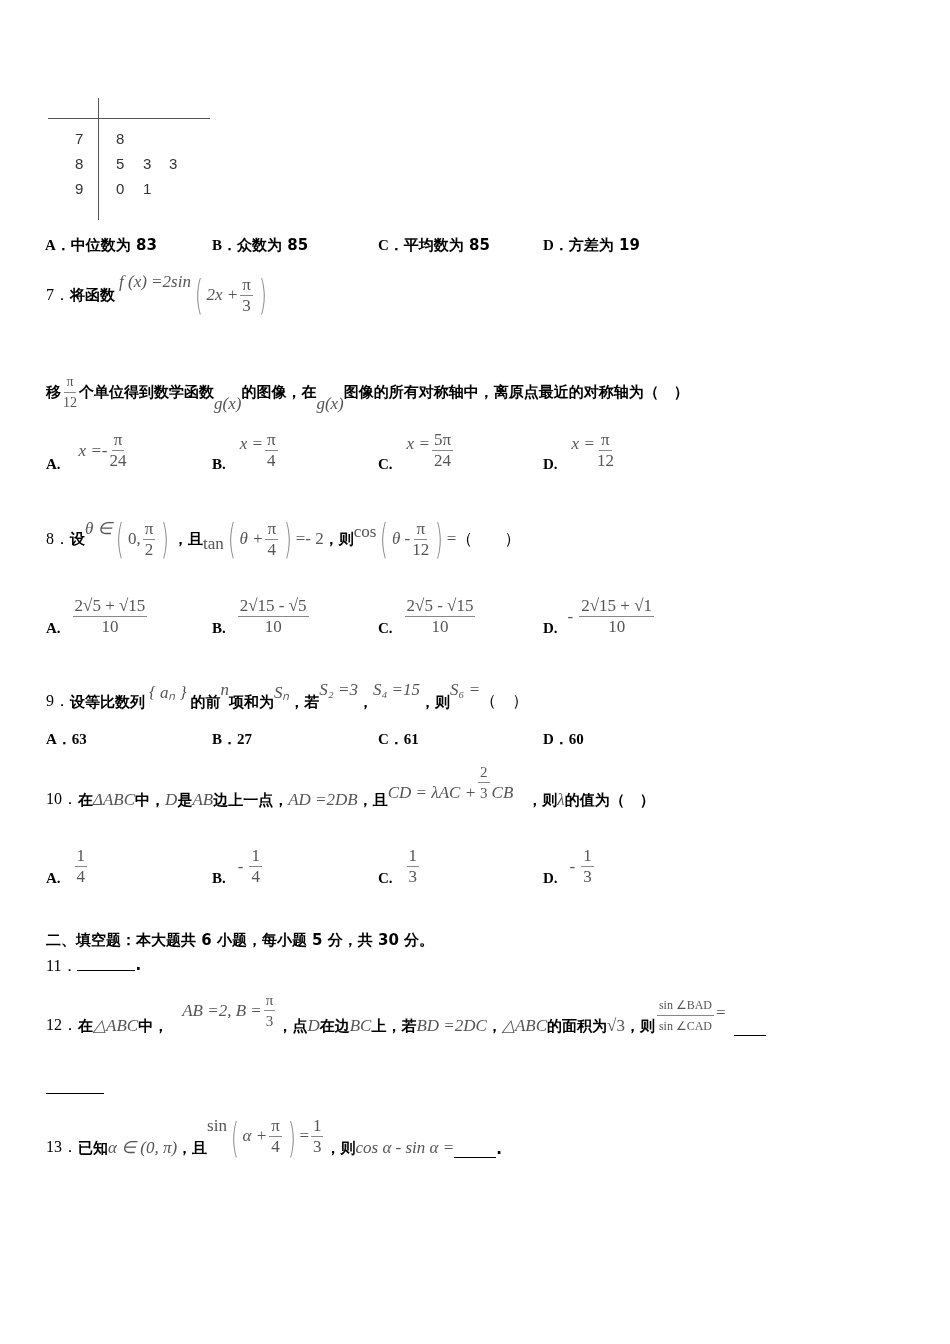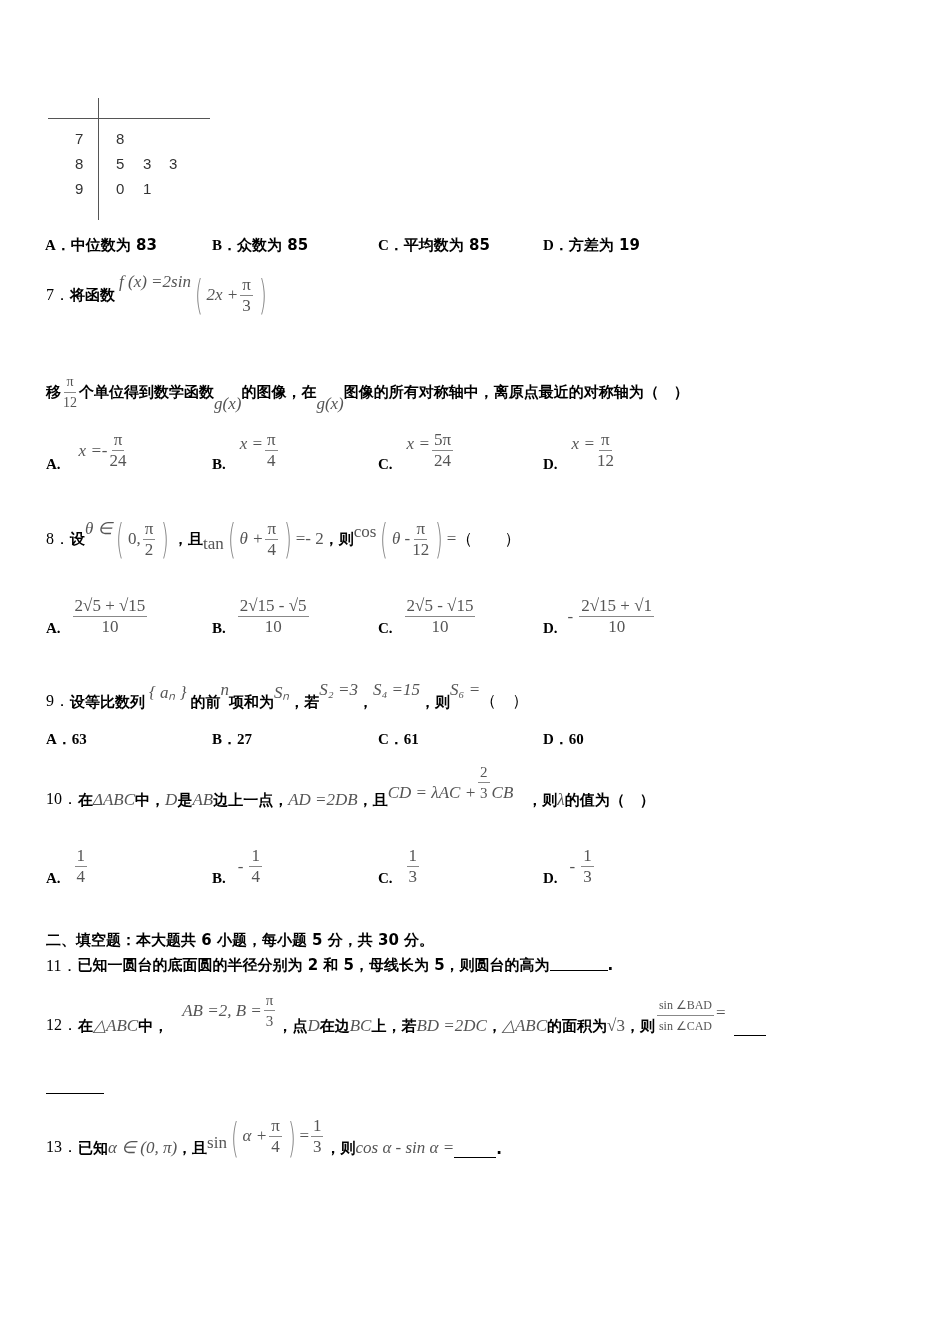--- a/index.html
+++ b/index.html
@@ -252,21 +252,20 @@
         <span class="n">1</span>
         <span class="d">3</span>
       </span>
   </div>
 </div>
 
 <div class="abs txt" style="left:46px;top:931px">二、填空题：本大题共 6 小题，每小题 5 分，共 30 分。</div>
 
 <div class="abs txt" style="left:46px;top:956px;display:flex;align-items:flex-start">
   <span class="num">11．</span>
-  <span>已知一圆台的底面圆的半径分别为 2 和 5，母线长为 5，则圆台的高为</span>
   <span class="blank" style="width:58px;height:14px"></span>
   <span>.</span>
 </div>
 
 <div class="abs txt" style="left:46px;top:990px;display:flex;align-items:flex-end;height:46px">
   <span class="num">12．</span>
   <span>在</span>
   <span class="math">△ABC</span>
   <span>中，</span>
   <span style="display:inline-flex;align-items:center;align-self:flex-start;margin-left:14px">
@@ -294,21 +293,21 @@
   <span class="mathr" style="align-self:center">=</span>
   <span class="blank" style="width:32px;height:14px;margin-left:8px"></span>
 </div>
 <div class="abs" style="left:46px;top:1093px;width:58px;height:1px;background:#000"></div>
 
 <div class="abs txt" style="left:46px;top:1114px;display:flex;align-items:flex-end;height:44px">
   <span class="num">13．</span>
   <span>已知</span>
   <span class="math">α ∈ (0, π)</span>
   <span>，且</span>
-  <span class="mathr" style="align-self:flex-start;margin-top:19px">sin</span>
+  <span class="mathr" style="align-self:flex-start;margin-top:2px">sin</span>
   <span class="paren">(</span>
   <span class="math" style="align-self:center">α +</span>
   <span class="frac mathr" style="align-self:center">
       <span class="n">π</span>
       <span class="d">4</span>
     </span>
   <span class="paren">)</span>
   <span class="mathr" style="align-self:center">=</span>
   <span class="frac mathr" style="align-self:center">
       <span class="n">1</span>

